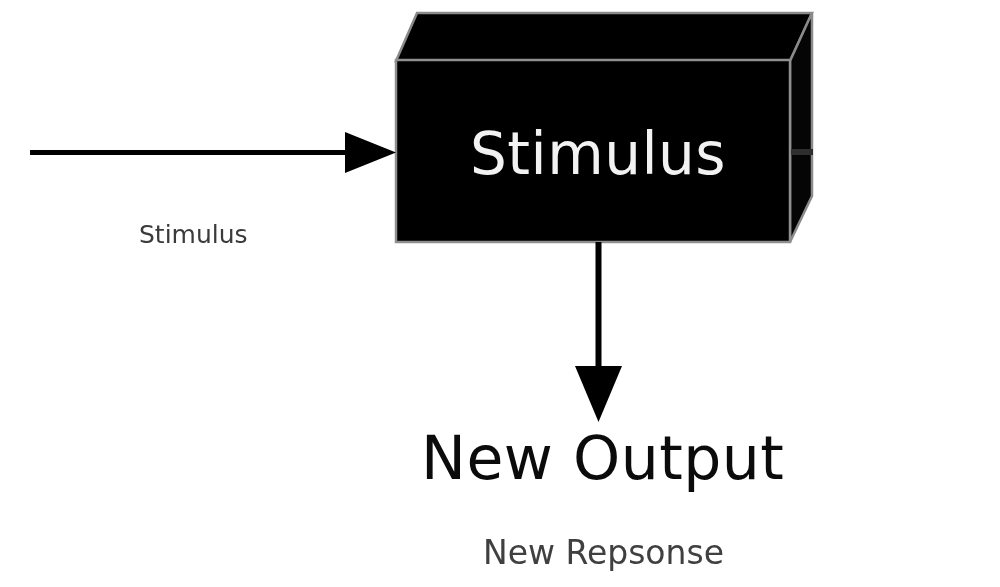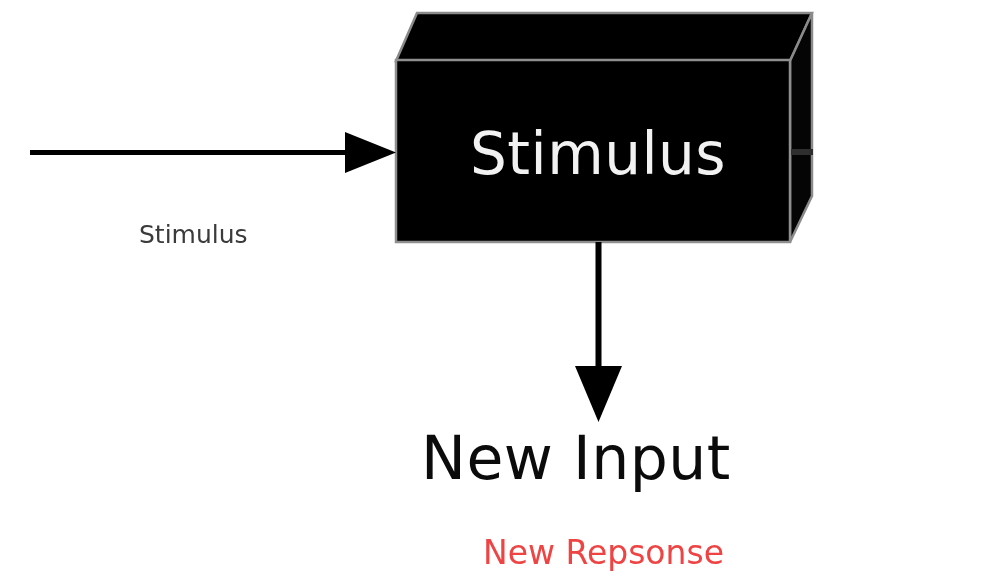--- a/index.html
+++ b/index.html
@@ -64,21 +64,21 @@
     font-weight: 400;
     color: #0b0b0b;
     letter-spacing: 0.5px;
   }
   
   #label-new-response {
     left: 483px;
     top: 536px;
     font-size: 33px;
     font-weight: 400;
-    color: #ef4444;
+    color: #404040;
   }
 </style>
 </head>
 <body>
 
 <div id="canvas">
 
   <svg id="diagram-svg" viewBox="0 0 1000 587" xmlns="http://www.w3.org/2000/svg">
 
     <g>
@@ -101,17 +101,17 @@
       <line x1="598.5" y1="242" x2="598.5" y2="372" stroke="#000000" stroke-width="6"></line>
       <polygon points="575,366 622,366 598.5,422" fill="#000000"></polygon>
     </g>
   </svg>
 
 
   <div class="txt" id="label-stimulus">Stimulus</div>
 
   <div class="txt" id="label-blackbox">Stimulus</div>
 
-  <div class="txt" id="label-new-output">New Input</div>
+  <div class="txt" id="label-new-output">New Output</div>
 
   <div class="txt" id="label-new-response">New Repsonse</div>
 
 </div>
 
 </body></html>

